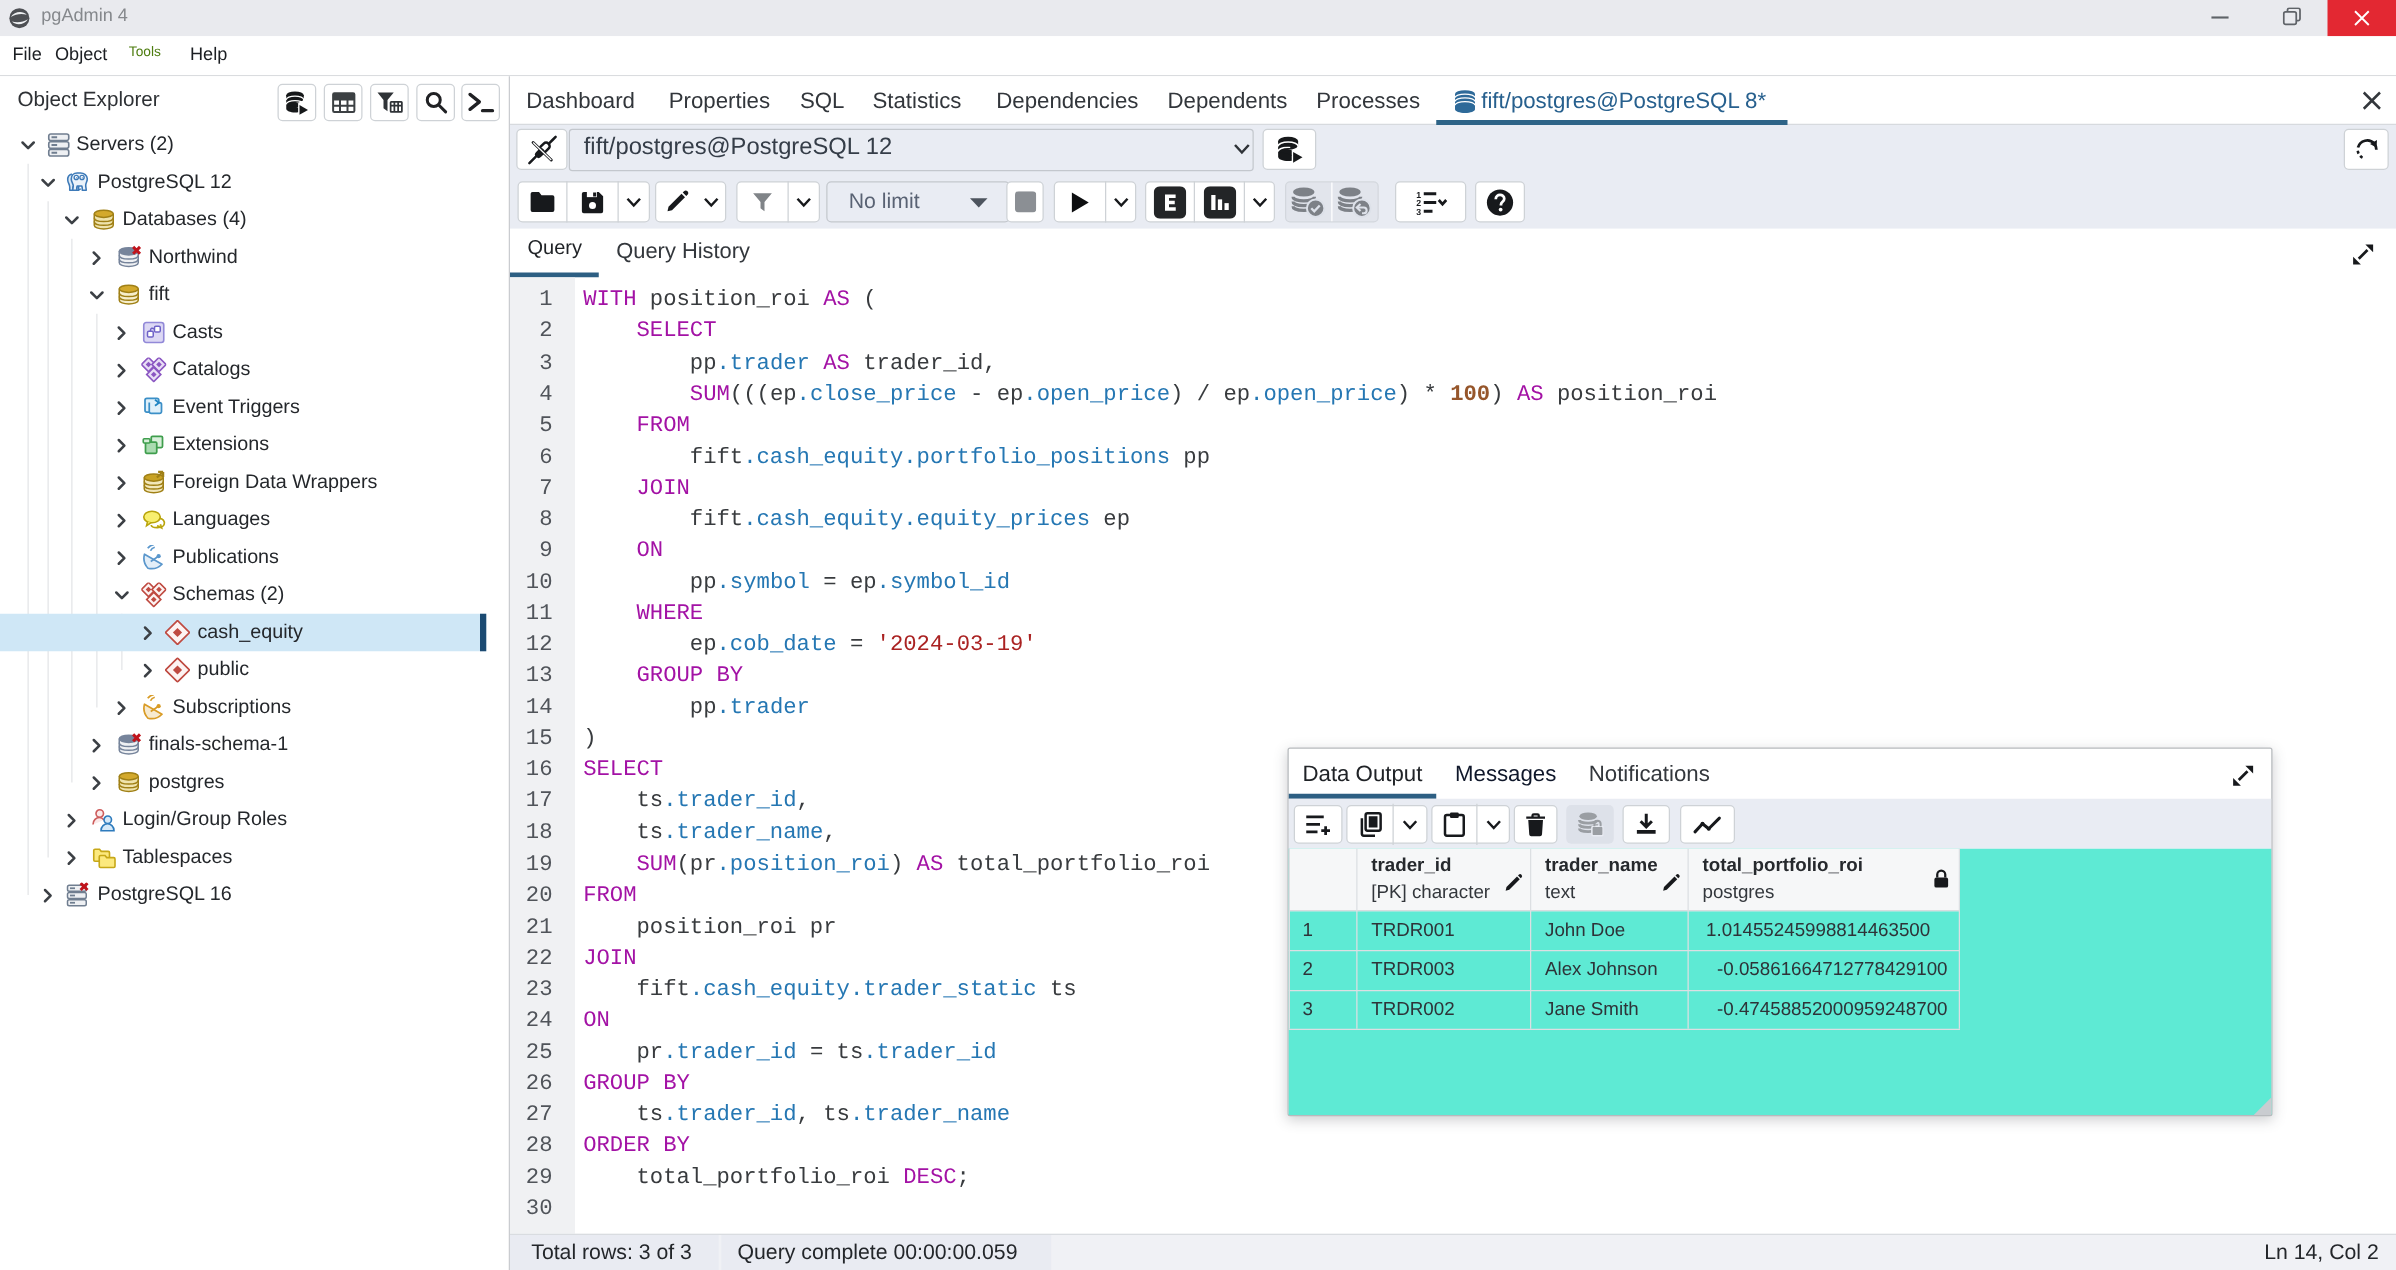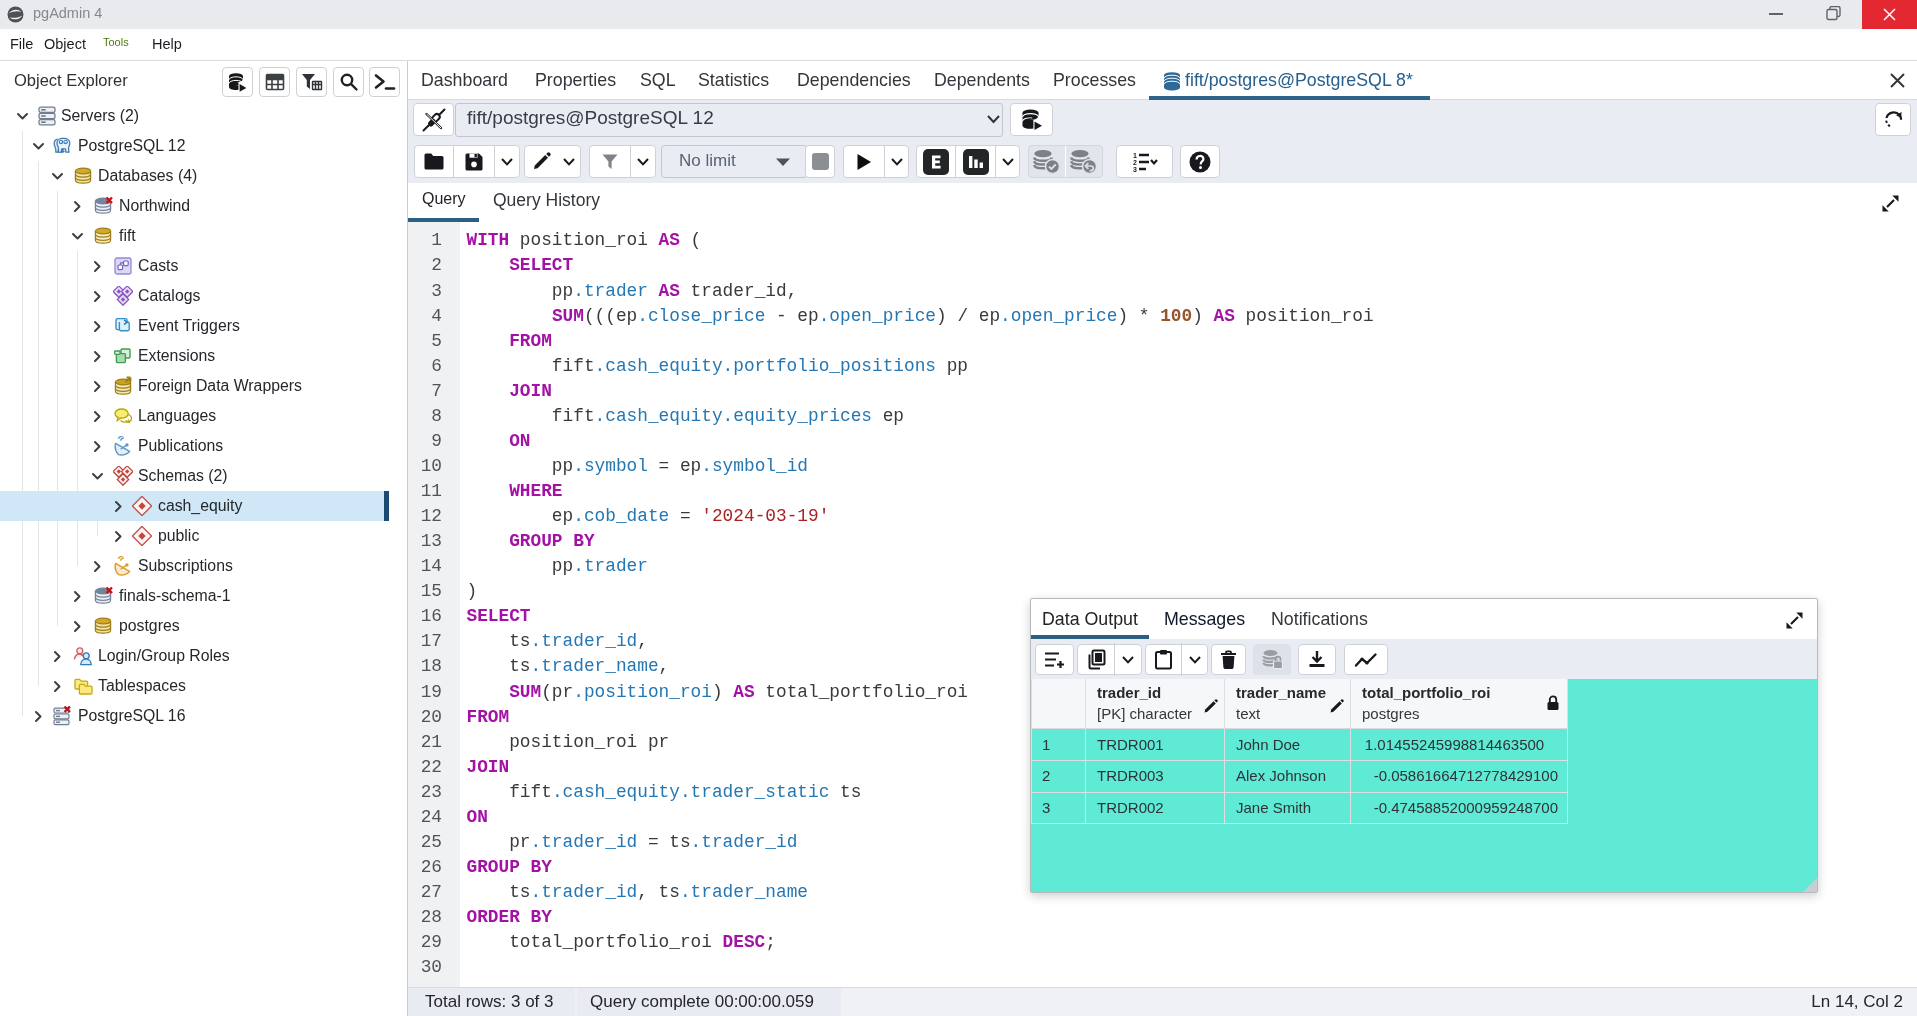--- a/index.html
+++ b/index.html
@@ -1,17 +1,17 @@
 <!DOCTYPE html>
 <html><head><meta charset="utf-8"><style>
 *{margin:0;padding:0;box-sizing:border-box}
 html,body{width:1917px;height:1016px;overflow:hidden}
 body{font-family:"Liberation Sans",sans-serif;background:#fff;position:relative}
 .abs{position:absolute}
-.k{color:#a312a5;font-weight:bold}
+.k{color:#a312a5;font-weight:normal}
 .b{color:#2577b3}
 .s{color:#aa2222}
 .n{color:#96562b;font-weight:bold}
 .btn{position:absolute;background:#fff;border:1px solid #ced2d6;border-radius:4px;display:flex;align-items:center;justify-content:center}
 .treelabel{position:absolute;font-size:15.8px;color:#24272b;line-height:30px;height:30px;white-space:nowrap}
 svg{display:block}
 </style></head><body>
 
 <div class="abs" style="left:0;top:0;width:1917px;height:29px;background:#e9eaee">
   <svg class="abs" style="left:7px;top:6px" width="17" height="17" viewBox="0 0 17 17">

